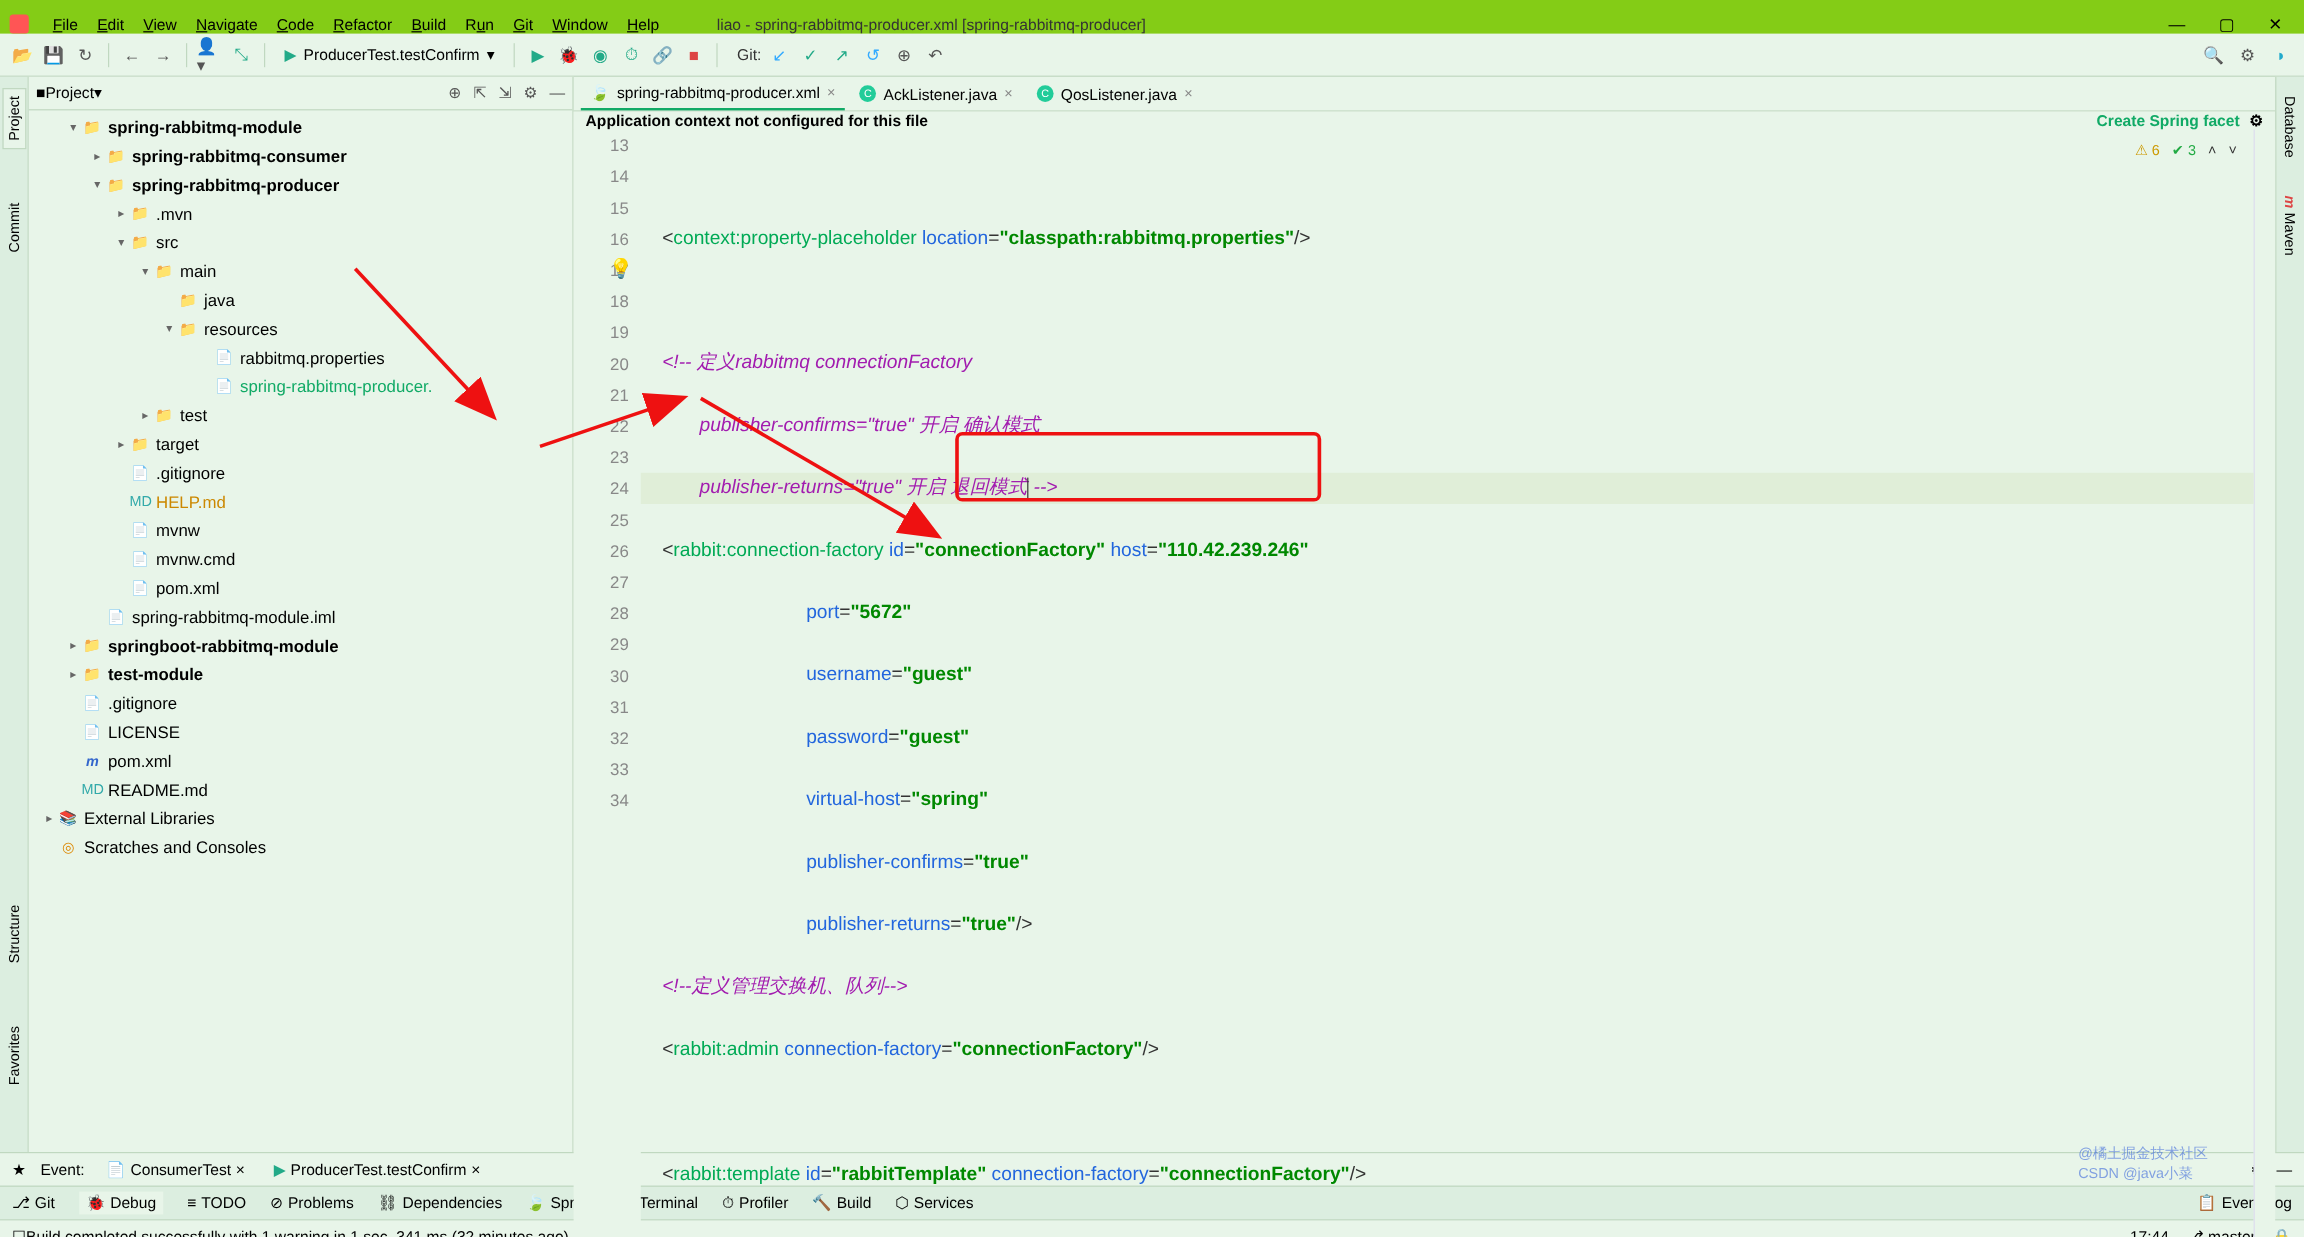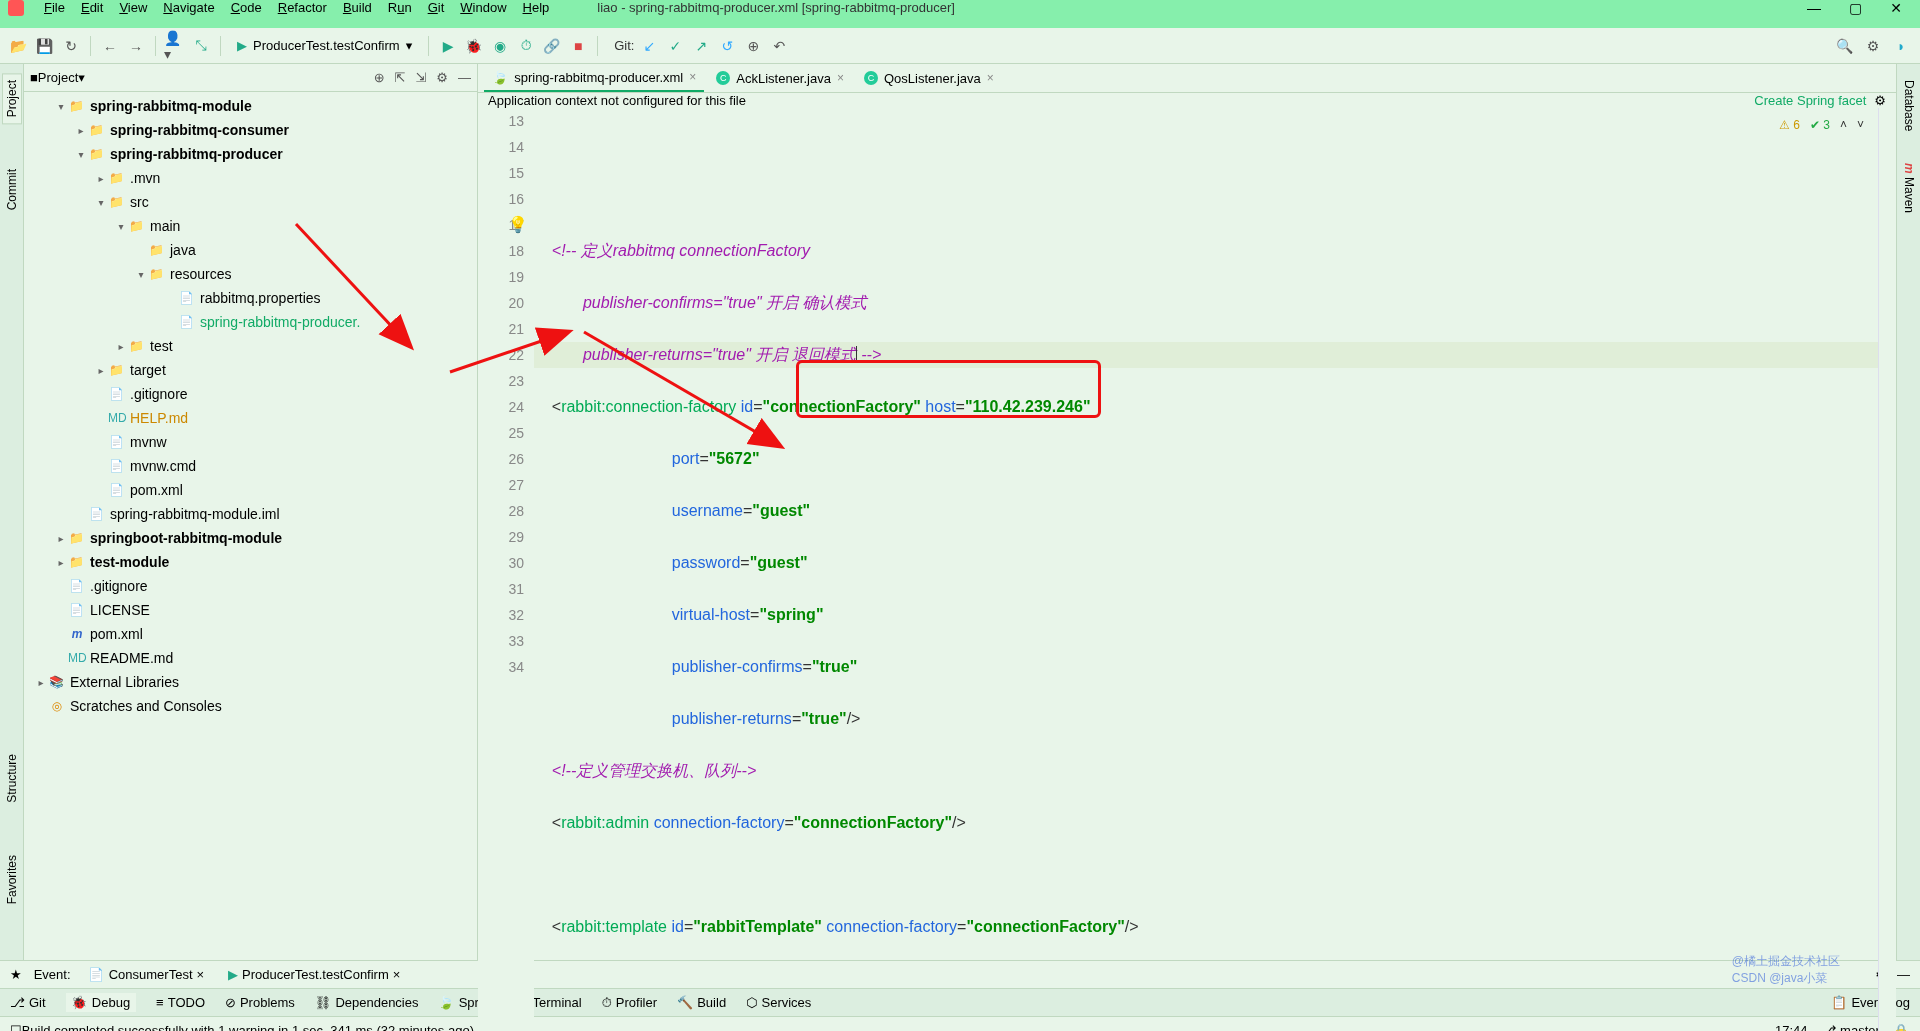--- a/index.html
+++ b/index.html
@@ -1,17 +1,17 @@
 <!DOCTYPE html>
 <html><head>
 <meta charset="utf-8">
 <style>
 * { margin: 0; padding: 0; box-sizing: border-box; font-family: "Segoe UI", Arial, sans-serif; }
 body { width: 1920px; height: 1031px; background: #e8f5e9; overflow: hidden; position: relative; }
-.menubar { height: 28px; display: flex; align-items: flex-start; padding: 0 8px; background: #86efac; font-size: 13px; }
+.menubar { height: 28px; display: flex; align-items: flex-end; padding: 0 8px; background: #84cc16; font-size: 13px; }
 .menubar .logo { width: 16px; height: 16px; background: #f55; border-radius: 3px; margin-right: 12px; }
 .menubar .menu { padding: 0 8px; cursor: pointer; }
 .menubar .menu u { text-decoration: underline; }
 .menubar .title { margin-left: 40px; color: #333; font-size: 13px; }
 .menubar .win { margin-left: auto; display: flex; gap: 28px; padding-right: 10px; font-size: 14px;}
 .menubar .win span { cursor: pointer; }
 .toolbar { height: 36px; display: flex; align-items: center; padding: 0 8px; gap: 4px; border-bottom: 1px solid #c0d8c0; }
 .toolbar .btn { width: 22px; height: 22px; display: flex; align-items: center; justify-content: center; color: #555; font-size: 14px; cursor:pointer;}
 .toolbar .sep { width: 1px; height: 20px; background: #c0d8c0; margin: 0 4px; }
 .toolbar .runcfg { padding: 0 8px; font-size: 13px; display:flex; align-items:center; gap:6px;}
@@ -33,21 +33,21 @@
 .tree .icon { width: 18px; text-align:center; font-size:12px; margin-right:4px;}
 .tree .bold { font-weight: bold; }
 .tree .sel { color: #1a6; }
 .editor-area { flex: 1; display: flex; flex-direction: column; }
 .tabs { height: 32px; display: flex; align-items: center; border-bottom: 1px solid #c0d8c0; padding-left: 6px; gap: 4px; }
 .tab { display: flex; align-items: center; padding: 0 8px; height: 28px; font-size: 13px; gap: 6px; cursor:pointer;}
 .tab.active { border-bottom: 2px solid #1a6; }
 .tab .close { color:#888; font-size:12px;}
 .tab .ficon { color:#8a4; font-weight:bold;}
 .tab .jicon { width:14px; height:14px; background:#2c9; border-radius:50%; color:#fff; font-size:9px; display:flex; align-items:center; justify-content:center;}
-.banner { height: 28px; display: flex; align-items: center; padding: 0 10px; background:#e8f5e9; font-size:13px;}
+.banner { height: 28px; display: flex; align-items: center; padding: 0 10px; background:#e8f5e9; font-size:13px;font-weight:bold;}
 .banner .link { margin-left:auto; color:#1a6; cursor:pointer; margin-right:8px;}
 .editor { flex:1; display:flex; font-family: "Consolas", monospace; font-size: 16px; position:relative;}
 .gutter { width: 56px; text-align: right; padding-right: 10px; color:#888; background:#e8f5e9; line-height:26px; font-size:14px;}
 .code { flex:1; line-height:26px; white-space:pre; color:#333; position:relative;}
 .code .line { height:26px;}
 .k-tag { color:#0a5;} .k-ns{color:#0a5;} .k-attr{color:#26d;} .k-str{color:#080; font-weight:bold;} .k-cmt{color:#a21caf; font-style:italic;}
 .code .hl { background:#e0eed8;}
 .bulb { position:absolute; left:-26px; top:104px; color:#da0; font-size:16px;}
 .redbox { position:absolute; border:3px solid #e11; border-radius:6px;}
 .arrow-svg { position:absolute; pointer-events:none; z-index:100;}
@@ -318,20 +318,21 @@
           <div>34</div>
       </div>
       <div class="code">
         <span class="bulb">💡</span>
         <div class="problems">
           <span class="warn">⚠ <span>6</span></span>
           <span class="ok">✔ <span>3</span></span>
           <span>˄</span>
           <span>˅</span>
         </div>
+<div class="line">    &lt;<span class="k-tag">context</span><span class="k-ns">:property-placeholder</span> <span class="k-attr">location</span>=<span class="k-str">"classpath:rabbitmq.properties"</span>/&gt;</div>
 <div class="line"></div>
 <div class="line">    <span class="k-cmt">&lt;!-- 定义rabbitmq connectionFactory</span></div>
 <div class="line">    <span class="k-cmt">       publisher-confirms="true" 开启 确认模式</span></div>
 <div class="line hl">    <span class="k-cmt">       publisher-returns="true" 开启 退回模式</span><span style="border-left:1px solid #333">&nbsp;</span><span class="k-cmt">--&gt;</span></div>
 <div class="line">    &lt;<span class="k-tag">rabbit</span><span class="k-ns">:connection-factory</span> <span class="k-attr">id</span>=<span class="k-str">"connectionFactory"</span> <span class="k-attr">host</span>=<span class="k-str">"110.42.239.246"</span></div>
 <div class="line">                               <span class="k-attr">port</span>=<span class="k-str">"5672"</span></div>
 <div class="line">                               <span class="k-attr">username</span>=<span class="k-str">"guest"</span></div>
 <div class="line">                               <span class="k-attr">password</span>=<span class="k-str">"guest"</span></div>
 <div class="line">                               <span class="k-attr">virtual-host</span>=<span class="k-str">"spring"</span></div>
 <div class="line">                               <span class="k-attr">publisher-confirms</span>=<span class="k-str">"true"</span></div>

